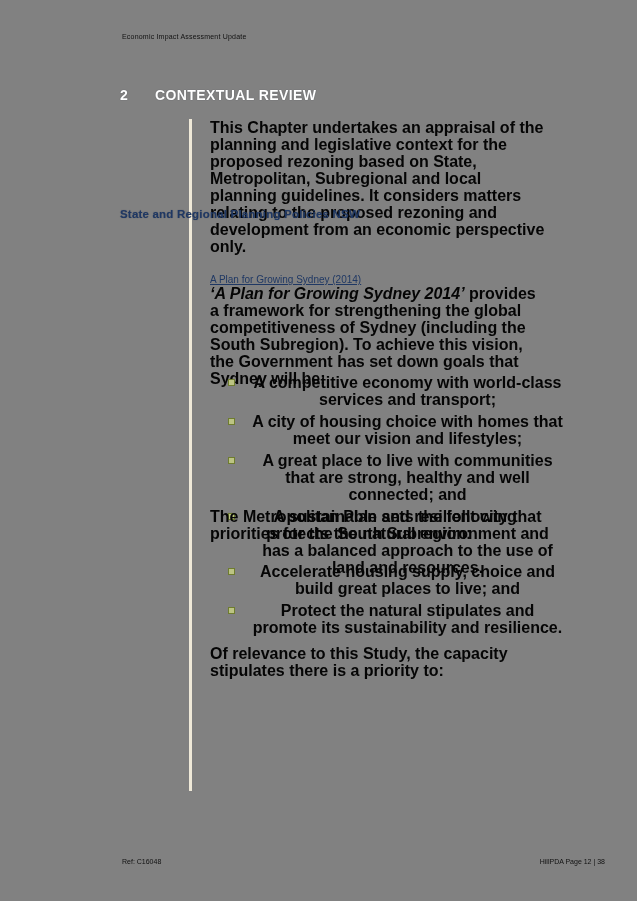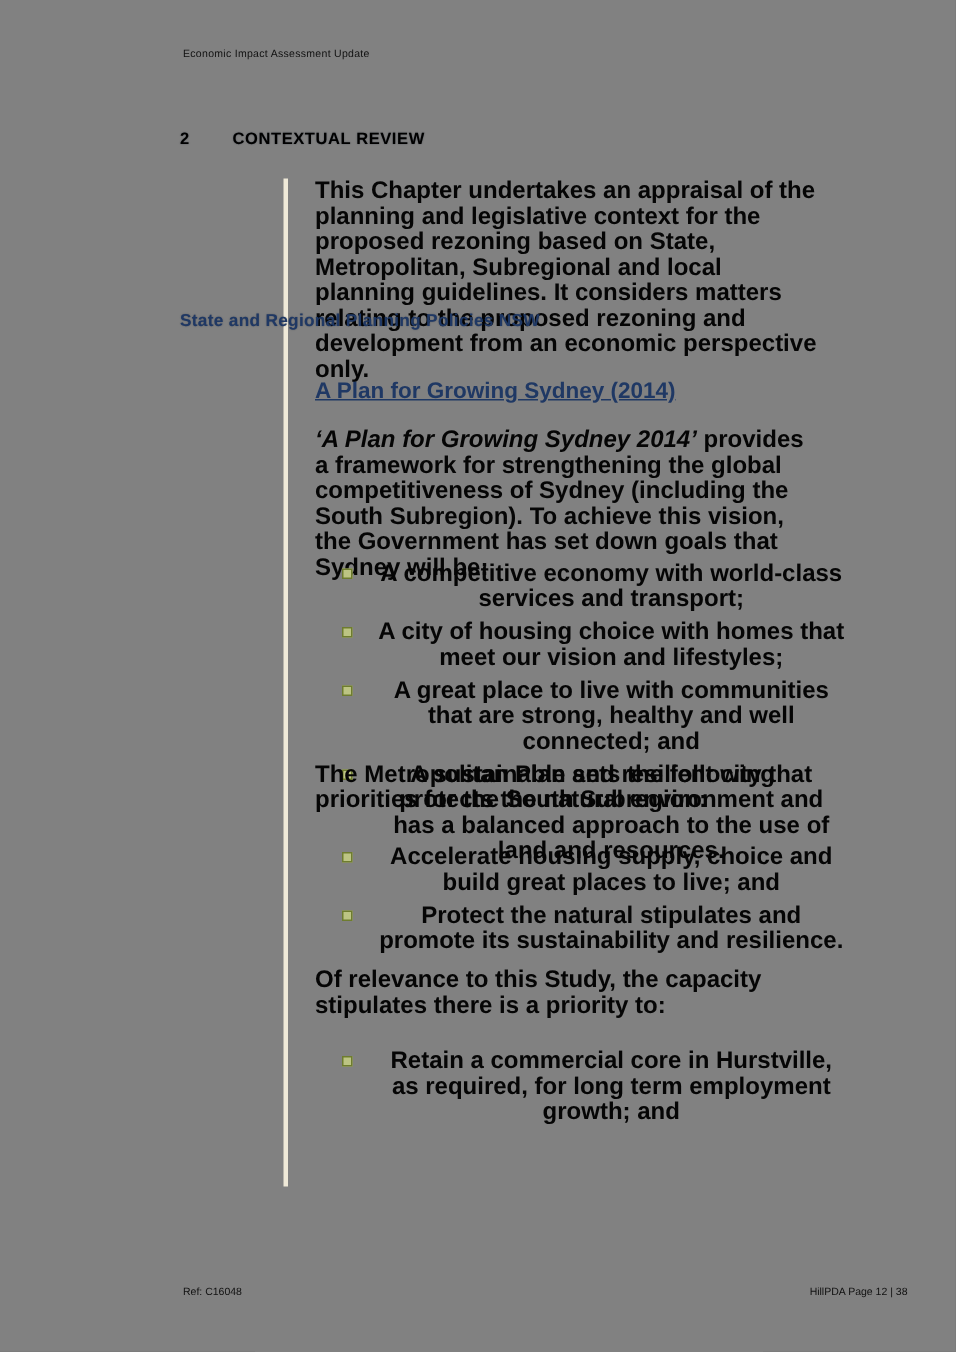--- a/index.html
+++ b/index.html
@@ -18,23 +18,23 @@
   .running-header{
     position:absolute;
     left:122px; top:33px;
     font-size:7px;
     color:#111;
     letter-spacing:.2px;
   }
   .chapter-heading{
     position:absolute;
     left:120px; top:87px;
-    color:#000000;
+    color:#ffffff;
     font-weight:bold;
-    font-size:11px;
+    font-size:14px;
     letter-spacing:.4px;
     text-shadow:0 0 1px rgba(10,20,40,.45);
   }
   .chapter-heading .num{display:inline-block; width:35px;}
   .vrule{
     position:absolute;
     left:189px; top:119px;
     width:3px; height:672px;
     background:#efe9d8;
   }
@@ -51,24 +51,24 @@
     position:absolute;
     left:120px; top:208px;
     color:#1f3864;
     font-weight:bold;
     font-size:11.5px;
     letter-spacing:.2px;
     text-shadow:0 0 1px rgba(10,20,40,.4);
   }
   .sub-heading{
     position:absolute;
-    left:210px; top:252px;
+    left:210px; top:274px;
     color:#1f3864;
-    font-weight:bold;
-    font-size:15px;
+    font-weight:normal;
+    font-size:10px;
     text-decoration:underline;
   }
   .intro{top:119px;}
   .plan-para{top:285px;}
   .plan-para .it{font-style:italic;}
   .list{margin:16px;padding:0;list-style:none;text-align:center;}
   .list li{
     display:flex;
     align-items:flex-start;
     margin-bottom:5px;
@@ -150,22 +150,18 @@
     </li>
     <li>
       <span class="bullet"></span>
       <span class="li-text">Protect the natural stipulates and promote its sustainability and resilience.</span>
     </li>
   </ul>
 
   <div class="body-block relevance-para">Of relevance to this Study, the capacity stipulates there is a priority to:</div>
 
   <ul class="body-block list relevance-list">
-    <li>
-      <span class="bullet"></span>
-      <span class="li-text">Retain a commercial core in Hurstville, as required, for long term employment growth; and</span>
-    </li>
   </ul>
 
   <div class="footer-left">Ref: C16048</div>
   <div class="footer-right">HillPDA Page 12 | 38</div>
 
 </div>
 
 </body></html>

